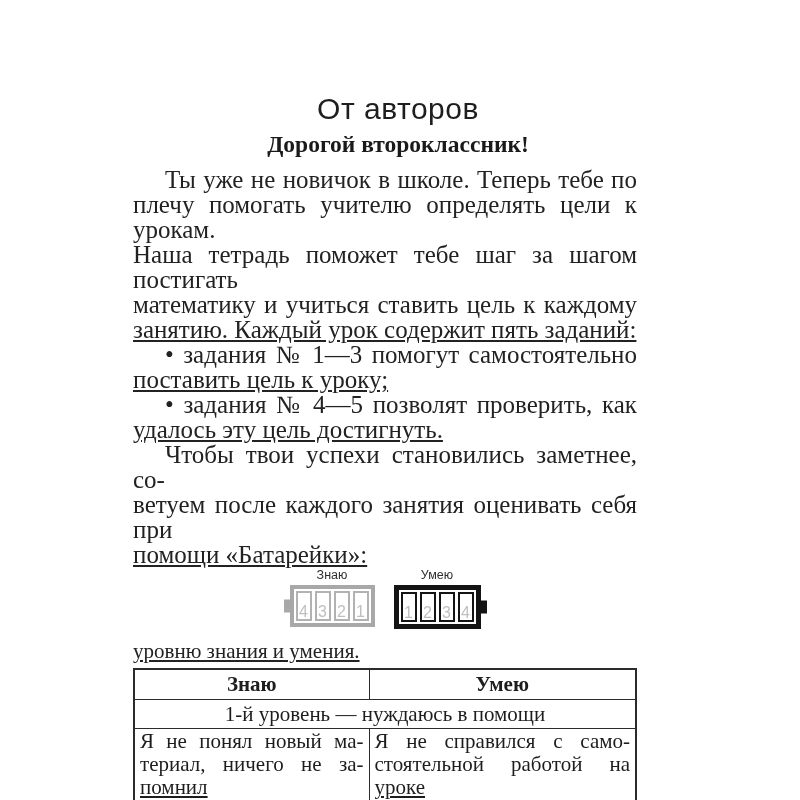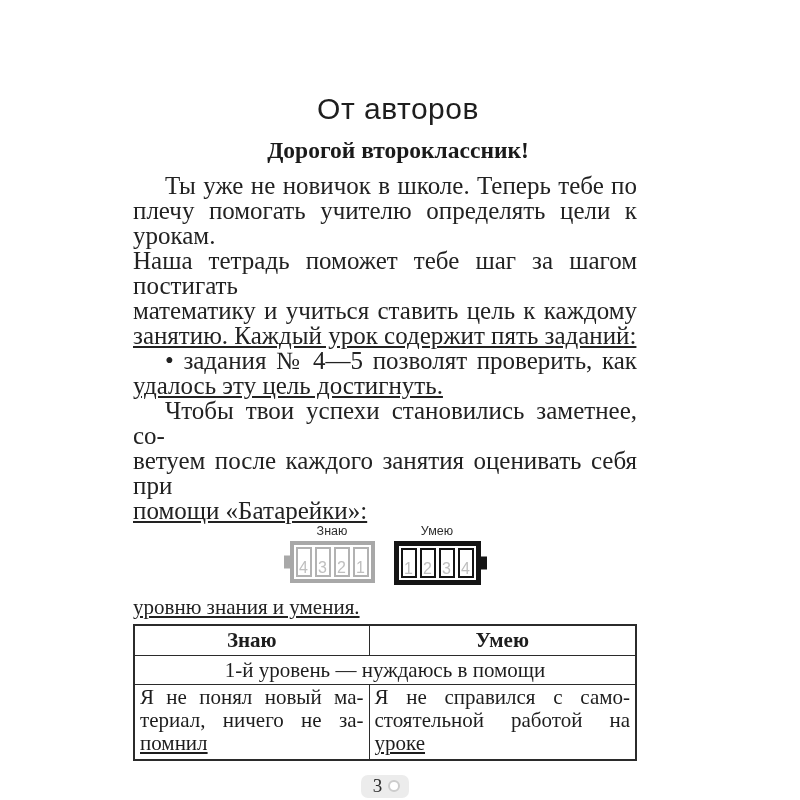--- a/index.html
+++ b/index.html
@@ -27,21 +27,21 @@
     letter-spacing: 0.5px;
     margin-top: 7px;
   }
   .doc-heading {
     font-family: "Liberation Serif", serif;
     font-weight: 700;
     font-size: 23.5px;
     line-height: 28px;
     text-align: center;
     padding-left: 26px;
-    margin-top: 13px;
+    margin-top: 7px;
     color: #1a1a1a;
   }
   .bodytext { margin-top: 9px; font-size: 25px; }
   .line { line-height: 25px; white-space: normal; }
   .jl { text-align: justify; text-align-last: justify; }
   .ll { text-align: right; text-align-last: left; text-decoration: underline; }
   .ind { text-indent: 32px; }
 
   
   .figure {
@@ -150,20 +150,24 @@
 
   <div class="doc-heading">Дорогой второклассник!</div>
 
   <div class="bodytext">
     <div>
       <div class="line jl ind">Ты уже не новичок в школе. Теперь тебе по</div>
       <div class="line jl">плечу помогать учителю определять цели к урокам.</div>
       <div class="line jl">Наша тетрадь поможет тебе шаг за шагом постигать</div>
       <div class="line jl">математику и учиться ставить цель к каждому</div>
       <div class="line ll">занятию. Каждый урок содержит пять заданий:</div>
+    </div>
+    <div>
+      <div class="line jl ind">• задания № 1—3 помогут самостоятельно</div>
+      <div class="line ll">поставить цель к уроку;</div>
     </div>
     <div>
       <div class="line jl ind">• задания № 4—5 позволят проверить, как</div>
       <div class="line ll">удалось эту цель достигнуть.</div>
     </div>
     <div>
       <div class="line jl ind">Чтобы твои успехи становились заметнее, со-</div>
       <div class="line jl">ветуем после каждого занятия оценивать себя при</div>
       <div class="line ll">помощи «Батарейки»:</div>
     </div>

